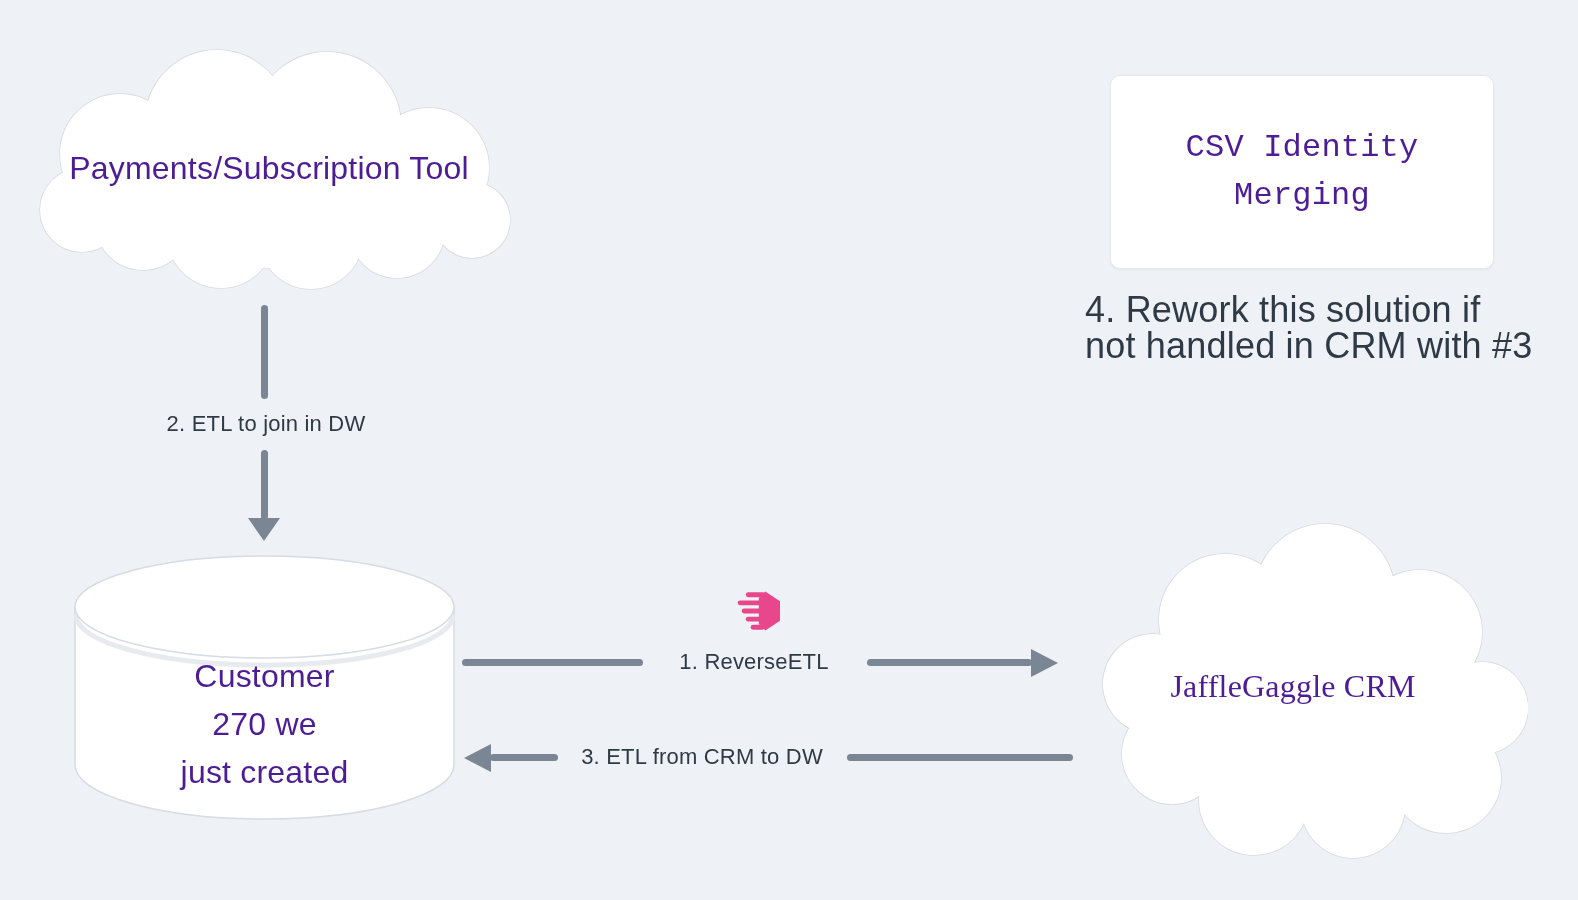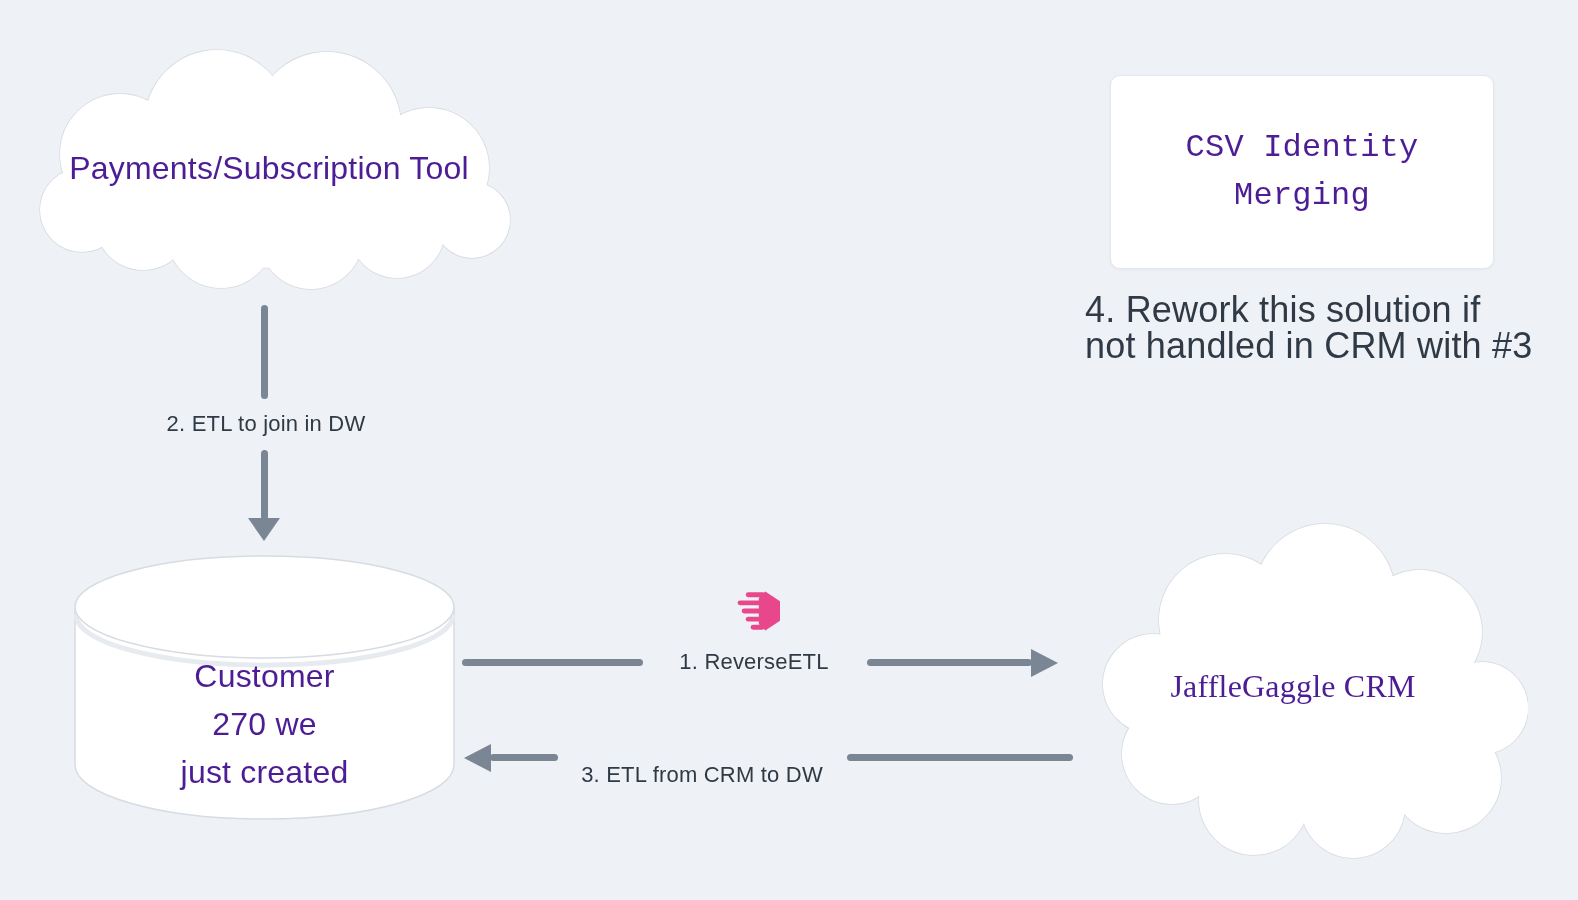--- a/index.html
+++ b/index.html
@@ -120,21 +120,21 @@
       <rect x="18" y="42" width="17" height="6" rx="3"></rect>
     </g>
   </svg>
   <div class="hline" style="left:462px;top:659px;width:181px;"></div>
   <div class="edge-label" style="left:754px;top:662px;">1. ReverseETL</div>
   <div class="hline" style="left:867px;top:659px;width:165px;"></div>
   <div class="head-right" style="left:1031px;top:649px;"></div>
 
   <div class="head-left" style="left:464px;top:744px;"></div>
   <div class="hline" style="left:490px;top:754px;width:68px;"></div>
-  <div class="edge-label" style="left:702px;top:757px;margin-top:18px;">3. ETL from CRM to DW</div>
+  <div class="edge-label" style="left:702px;top:757px;">3. ETL from CRM to DW</div>
   <div class="hline" style="left:847px;top:754px;width:226px;"></div>
 
   <div class="node" style="left:1058px;top:522px;width:470px;height:338px;font-family:Liberation Serif, serif;">
     <svg viewBox="0 0 470 338" preserveAspectRatio="none">
       <g class="cloud-stroke">
         <circle cx="95" cy="162" r="50"></circle>
           <circle cx="167" cy="98" r="66"></circle>
         <circle cx="267" cy="72" r="70"></circle>
           <circle cx="362" cy="110" r="62"></circle>
         <circle cx="424" cy="186" r="46"></circle>

